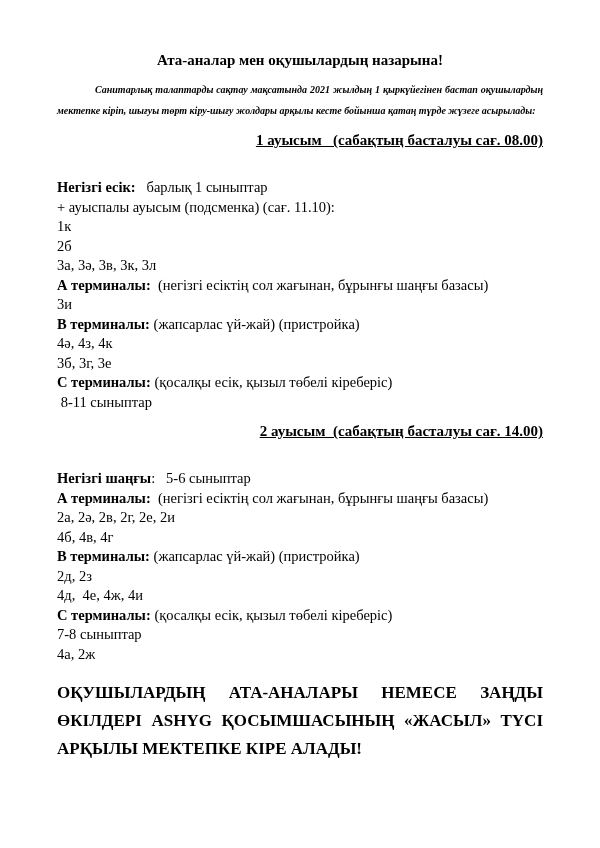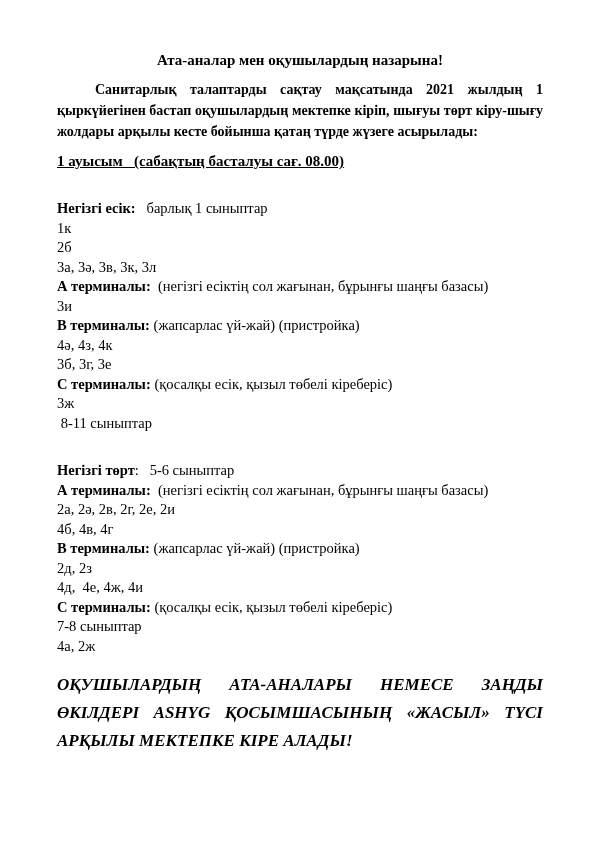--- a/index.html
+++ b/index.html
@@ -22,87 +22,88 @@
     background: #ffffff;
   }
   .doc-title {
     font-size: 15px;
     font-weight: bold;
     text-align: center;
     margin: 0;
     line-height: 20px;
   }
   .intro {
-    font-size: 14px;
+    font-size: 10px;
     font-weight: bold;
     text-align: justify;
     text-indent: 38px;
     line-height: 21px;
     margin: 9px 0 0 0;
     white-space: pre-wrap;
+    font-style: italic;
   }
   .shift-heading {
     font-size: 15px;
     font-weight: bold;
-    text-align: left;
+    text-align: right;
     text-decoration: underline;
     margin: 9px 0 0 0;
     line-height: 20px;
     white-space: pre-wrap;
   }
   .lines {
     margin-top: 28px;
     font-size: 14.5px;
     line-height: 19.5px;
   }
   .line {
     margin: 0;
     white-space: pre-wrap;
   }
   .line b {
     font-weight: bold;
   }
   .footer-notice {
     font-size: 17px;
     font-weight: bold;
-    font-style: italic;
     text-align: justify;
     line-height: 28px;
     margin: 15px 0 0 0;
   }
 </style>
 </head>
 <body>
 
 <div class="page">
 
   <h1 class="doc-title">Ата-аналар мен оқушылардың назарына!</h1>
 
   <p class="intro">Санитарлық талаптарды сақтау мақсатында 2021 жылдың 1 қыркүйегінен бастап оқушылардың мектепке кіріп, шығуы төрт кіру-шығу жолдары арқылы кесте бойынша қатаң түрде жүзеге асырылады:</p>
 
   <h2 class="shift-heading">1 ауысым   (сабақтың басталуы сағ. 08.00)</h2>
 
   <div class="lines">
     <p class="line"><b>Негізгі есік:</b><span>   барлық 1 сыныптар</span></p>
+    <p class="line"><b></b><span>+ ауыспалы ауысым (подсменка) (сағ. 11.10):</span></p>
     <p class="line"><b></b><span>1к</span></p>
     <p class="line"><b></b><span>2б</span></p>
     <p class="line"><b></b><span>3а, 3ә, 3в, 3к, 3л</span></p>
     <p class="line"><b>А терминалы:</b><span>  (негізгі есіктің сол жағынан, бұрынғы шаңғы базасы)</span></p>
     <p class="line"><b></b><span>3и</span></p>
     <p class="line"><b>В терминалы:</b><span> (жапсарлас үй-жай) (пристройка)</span></p>
     <p class="line"><b></b><span>4ә, 4з, 4к</span></p>
     <p class="line"><b></b><span>3б, 3г, 3е</span></p>
     <p class="line"><b>С терминалы:</b><span> (қосалқы есік, қызыл төбелі кіреберіс)</span></p>
-    <p class="line"><b></b><span>3ж</span></p>
     <p class="line"><b></b><span> 8-11 сыныптар</span></p>
   </div>
 
+  <h2 class="shift-heading">2 ауысым  (сабақтың басталуы сағ. 14.00)</h2>
 
   <div class="lines">
-    <p class="line"><b>Негізгі төрт</b><span>:   5-6 сыныптар</span></p>
+    <p class="line"><b>Негізгі шаңғы</b><span>:   5-6 сыныптар</span></p>
     <p class="line"><b>А терминалы:</b><span>  (негізгі есіктің сол жағынан, бұрынғы шаңғы базасы)</span></p>
     <p class="line"><b></b><span>2а, 2ә, 2в, 2г, 2е, 2и</span></p>
     <p class="line"><b></b><span>4б, 4в, 4г</span></p>
     <p class="line"><b>В терминалы:</b><span> (жапсарлас үй-жай) (пристройка)</span></p>
     <p class="line"><b></b><span>2д, 2з</span></p>
     <p class="line"><b></b><span>4д,  4е, 4ж, 4и</span></p>
     <p class="line"><b>С терминалы:</b><span> (қосалқы есік, қызыл төбелі кіреберіс)</span></p>
     <p class="line"><b></b><span>7-8 сыныптар</span></p>
     <p class="line"><b></b><span>4а, 2ж</span></p>
   </div>

